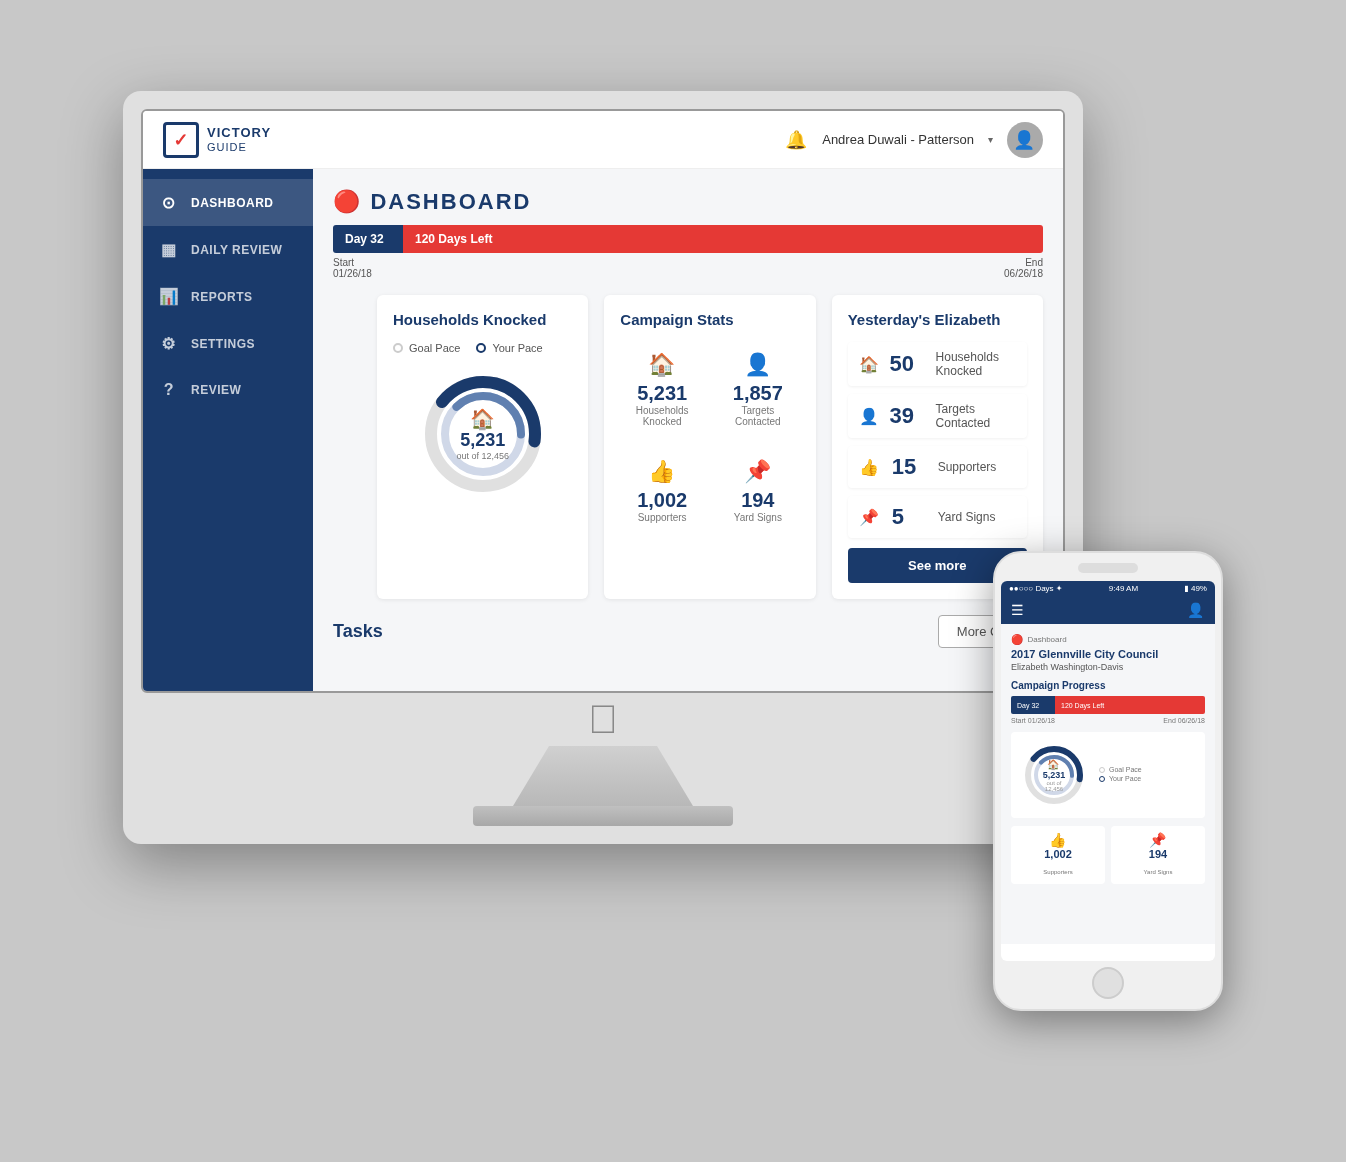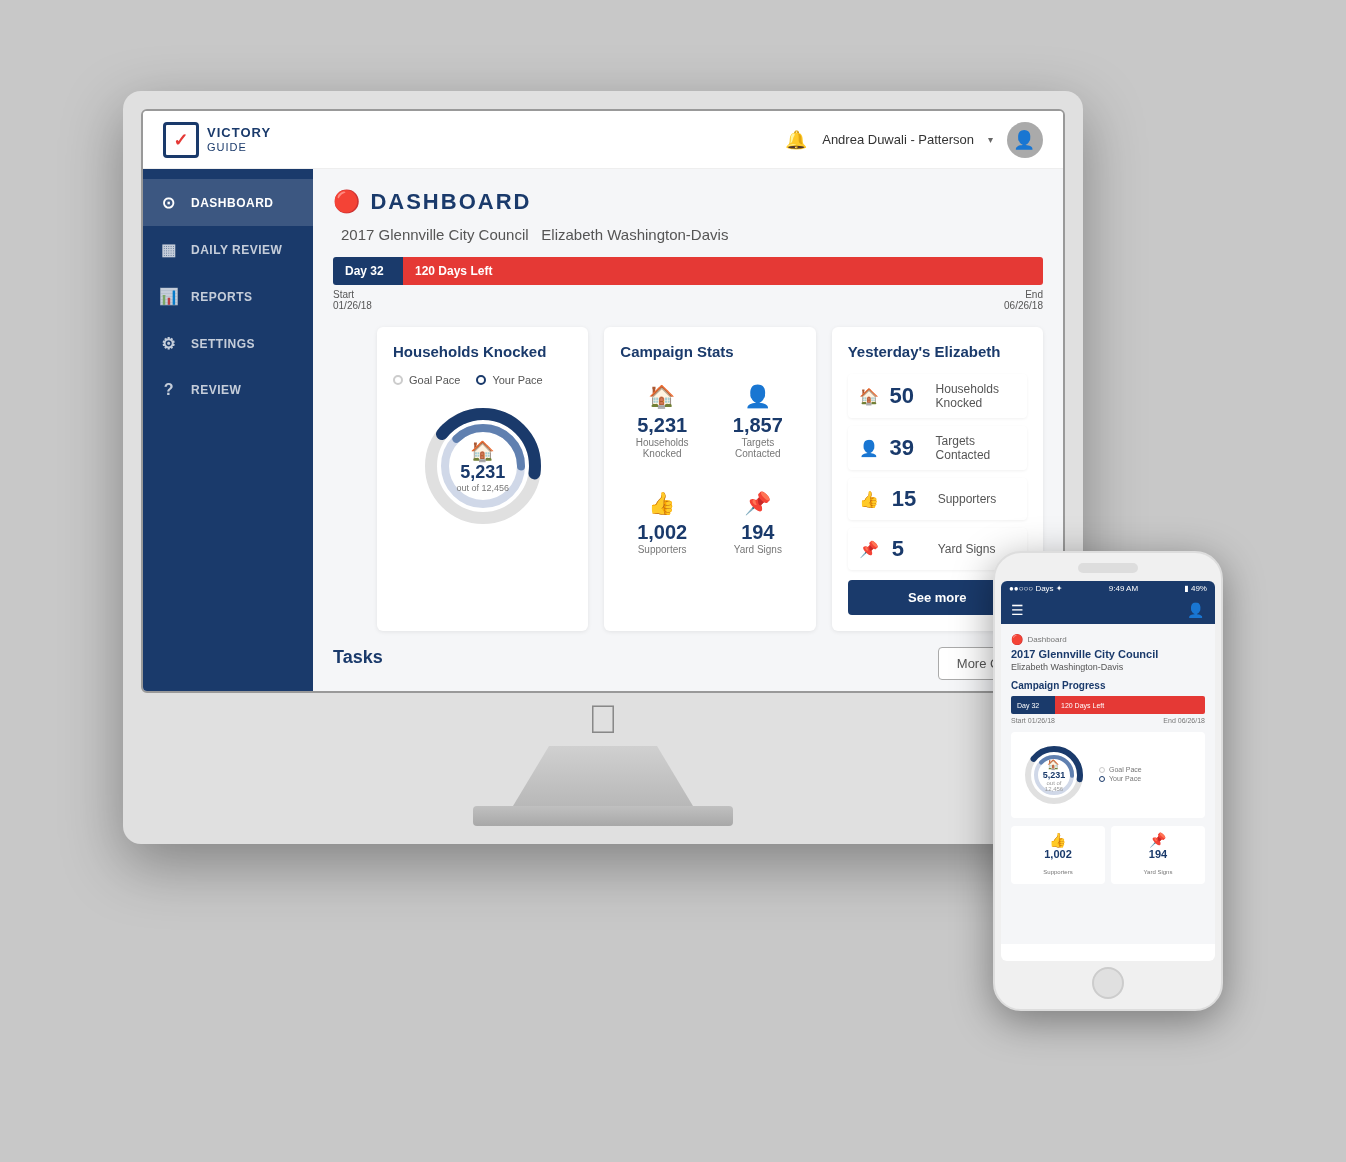--- a/index.html
+++ b/index.html
@@ -431,20 +431,21 @@
       font-size: 13px;
       font-weight: 600;
       cursor: pointer;
       margin-top: 10px;
       width: 100%;
     }
 
     
     .tasks-row {
       display: flex;
+      align-items: center;
       justify-content: space-between;
       margin-top: 10px;
     }
 
     .tasks-title {
       font-size: 18px;
       font-weight: 700;
       color: #1a3a6b;
     }
 
@@ -744,24 +745,20 @@
             </div>
           </div>
 
           <div class="main-content">
 
             <div class="page-title-row">
               <span class="dashboard-icon">🔴</span>
               <span class="page-title">DASHBOARD</span>
             </div>
 
-            <div class="campaign-name">
-              <span>2017 Glennville City Council</span>
-              <span>Elizabeth Washington-Davis</span>
-            </div>
 
             <div class="progress-container">
               <div class="progress-day">
                 <span>Day 32</span>
               </div>
               <div class="progress-left">
                 <span>120 Days Left</span>
               </div>
             </div>
             <div class="progress-dates">

